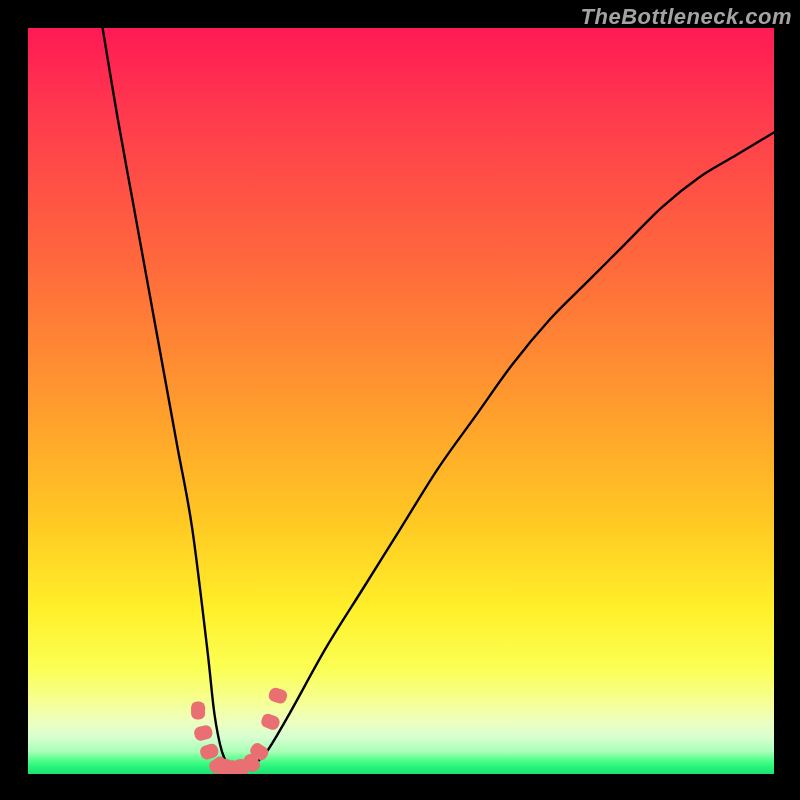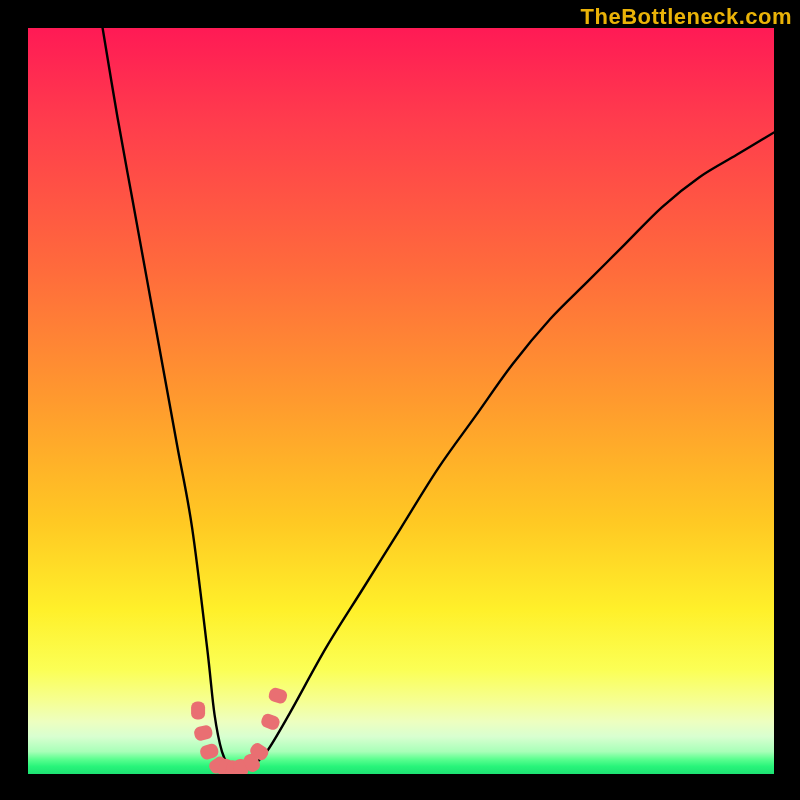--- a/index.html
+++ b/index.html
@@ -51,24 +51,25 @@
       #1de273 100%
     );
   }
   .watermark {
     position: absolute;
     top: 4px;
     right: 8px;
     font-family: Arial, Helvetica, sans-serif;
     font-size: 22px;
     font-weight: 600;
-    color: #eab308;
+    color: #a3a3a3;
     letter-spacing: 0.5px;
     user-select: none;
     pointer-events: none;
+    font-style: italic;
   }
   svg.curve-layer {
     position: absolute;
     left: 0;
     top: 0;
     width: 746px;
     height: 746px;
     overflow: visible;
   }
 </style>

